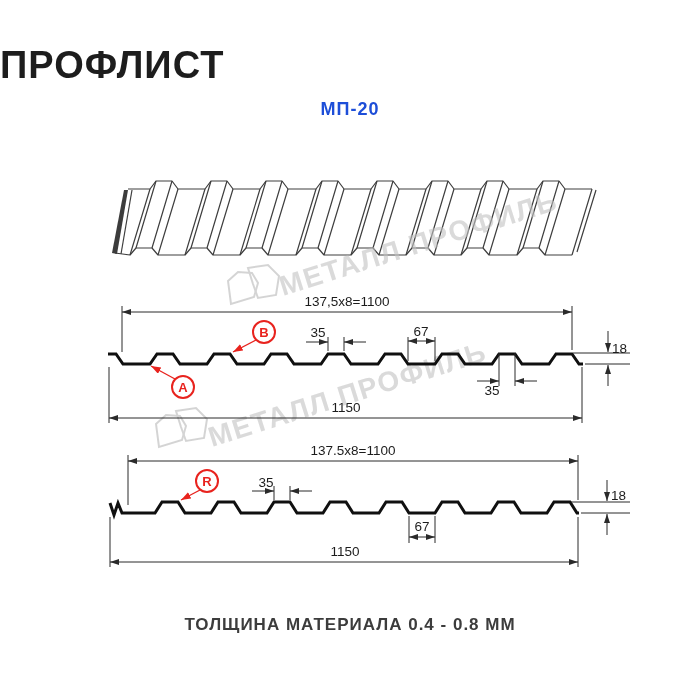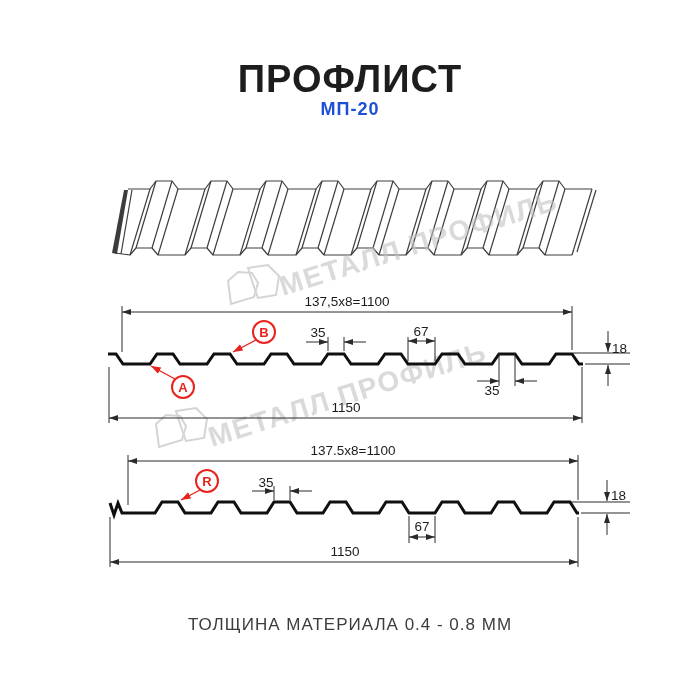--- a/index.html
+++ b/index.html
@@ -1,23 +1,23 @@
 <!DOCTYPE html>
 <html><head>
 <meta charset="utf-8">
 <style>
   html,body{margin:0;padding:0;background:#ffffff;}
   .page{position:relative;width:700px;height:700px;background:#ffffff;overflow:hidden;
         font-family:"Liberation Sans",sans-serif;}
-  .title{position:absolute;top:58px;left:0;width:700px;text-align:center;
+  .title{position:absolute;top:44px;left:0;width:700px;
          font-size:38px;font-weight:800;letter-spacing:1px;color:#1d1d1d;}
   .subtitle{position:absolute;top:99px;left:0;width:700px;text-align:center;
          font-size:18px;font-weight:700;letter-spacing:1px;color:#1d4ed8;}
   .footer{position:absolute;top:615px;left:0;width:700px;text-align:center;
-         font-size:17px;font-weight:400;letter-spacing:1px;color:#3c3c3c;}
+         font-size:17px;font-weight:700;letter-spacing:1px;color:#3c3c3c;}
   svg{position:absolute;left:0;top:0;}
   .d3{stroke:#3e3e3e;stroke-width:1.2;fill:none;stroke-linejoin:round;}
   .prof{stroke:#101010;stroke-width:3;fill:none;stroke-linejoin:miter;}
   .dim{stroke:#2a2a2a;stroke-width:1;fill:none;}
   .dimtxt{font-family:"Liberation Sans",sans-serif;font-size:13.5px;fill:#1c1c1c;}
   .wmtxt{font-family:"Liberation Sans",sans-serif;font-size:28px;font-weight:700;
          letter-spacing:1.5px;fill:#c2c2c2;}
   .wm{opacity:0.6;}
   .red{stroke:#e8231e;fill:none;}
   .redtxt{font-family:"Liberation Sans",sans-serif;font-size:13px;font-weight:700;fill:#e8231e;}

